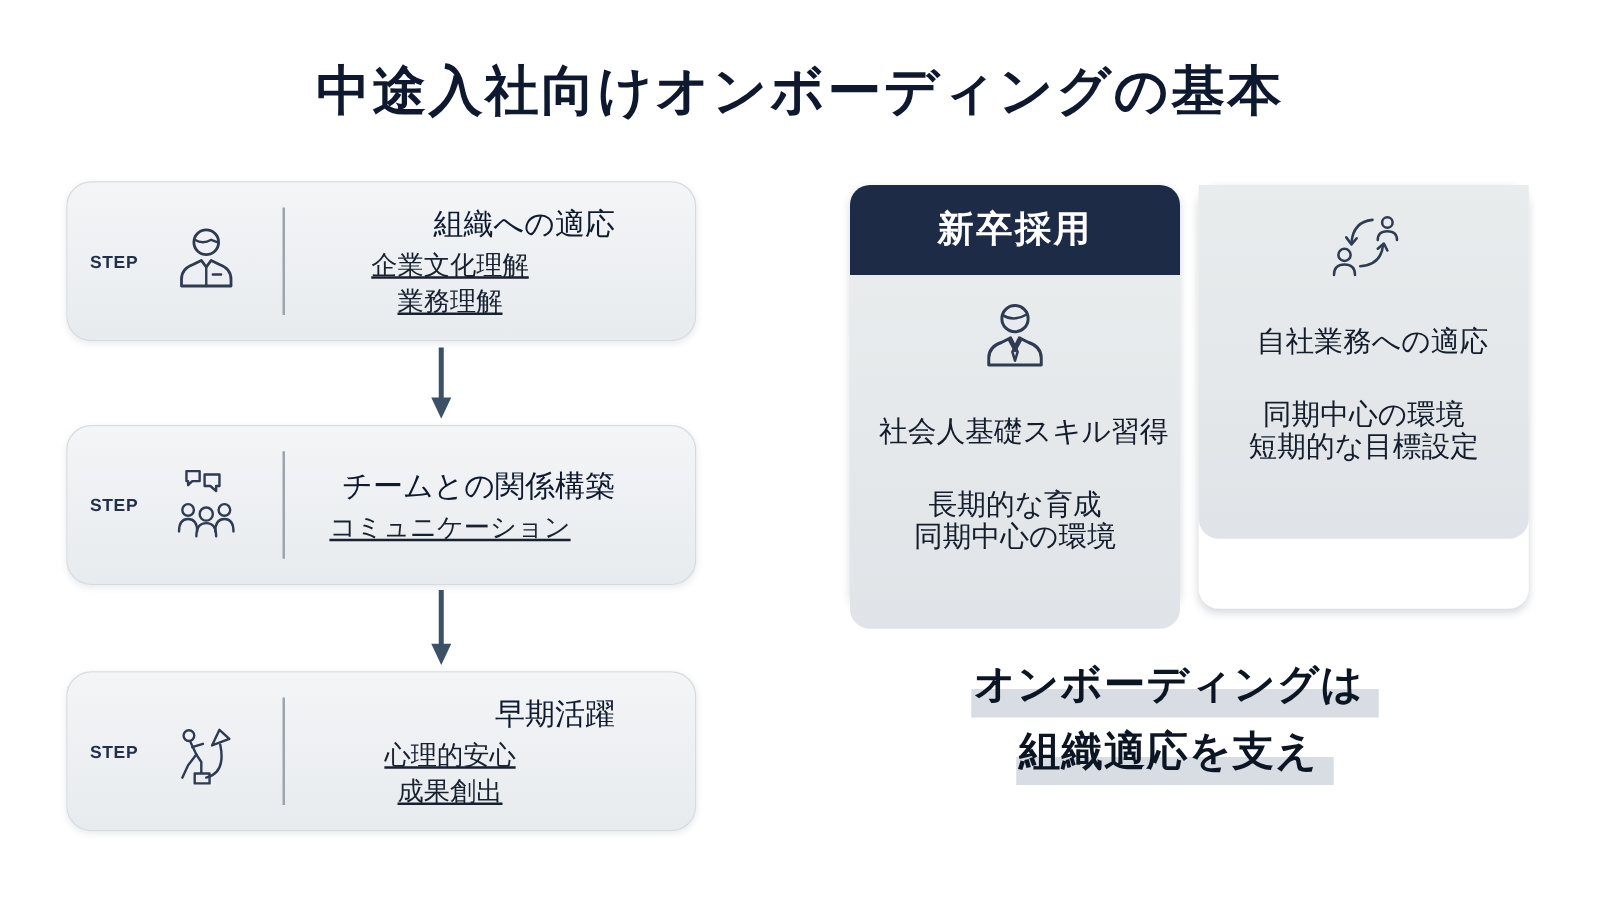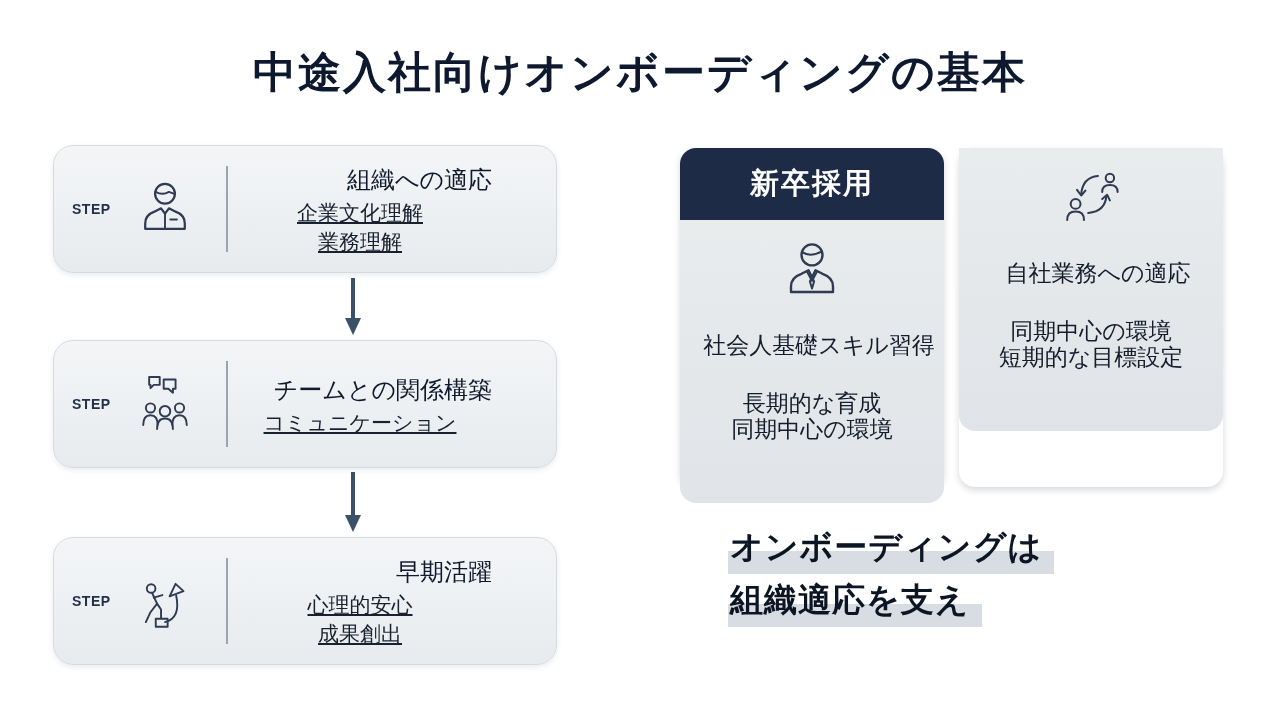--- a/index.html
+++ b/index.html
@@ -67,22 +67,22 @@
   }
   .card-icon{width:70px;height:70px;margin-top:16px;flex:0 0 auto;}
   .card-icon svg{width:100%;height:100%;}
   .card-item{font-size:23px;font-weight:500;color:#131d2c;line-height:26px;white-space:nowrap;}
   .card-item.i1{margin-top:26px;margin-left:14px;}
   .card-item.i2{margin-top:32px;}
   .card-item.i3{}
 
   
   .summary{
-    position:absolute;left:728px;top:525px;width:520px;
-    text-align:left;
+    position:absolute;left:680px;top:525px;width:520px;
+    text-align:center;
     text-decoration:underline;
   }
   .summary-line{margin-bottom:3px;line-height:44px;}
   .hl{
     display:inline-block;
     font-size:33px;font-weight:700;color:#0c1524;letter-spacing:1px;
     padding:0 12px 5px 2px;
     background:linear-gradient(180deg,rgba(216,221,227,0) 54%,var(--highlight,#d8dde3) 54%);
   }
 

